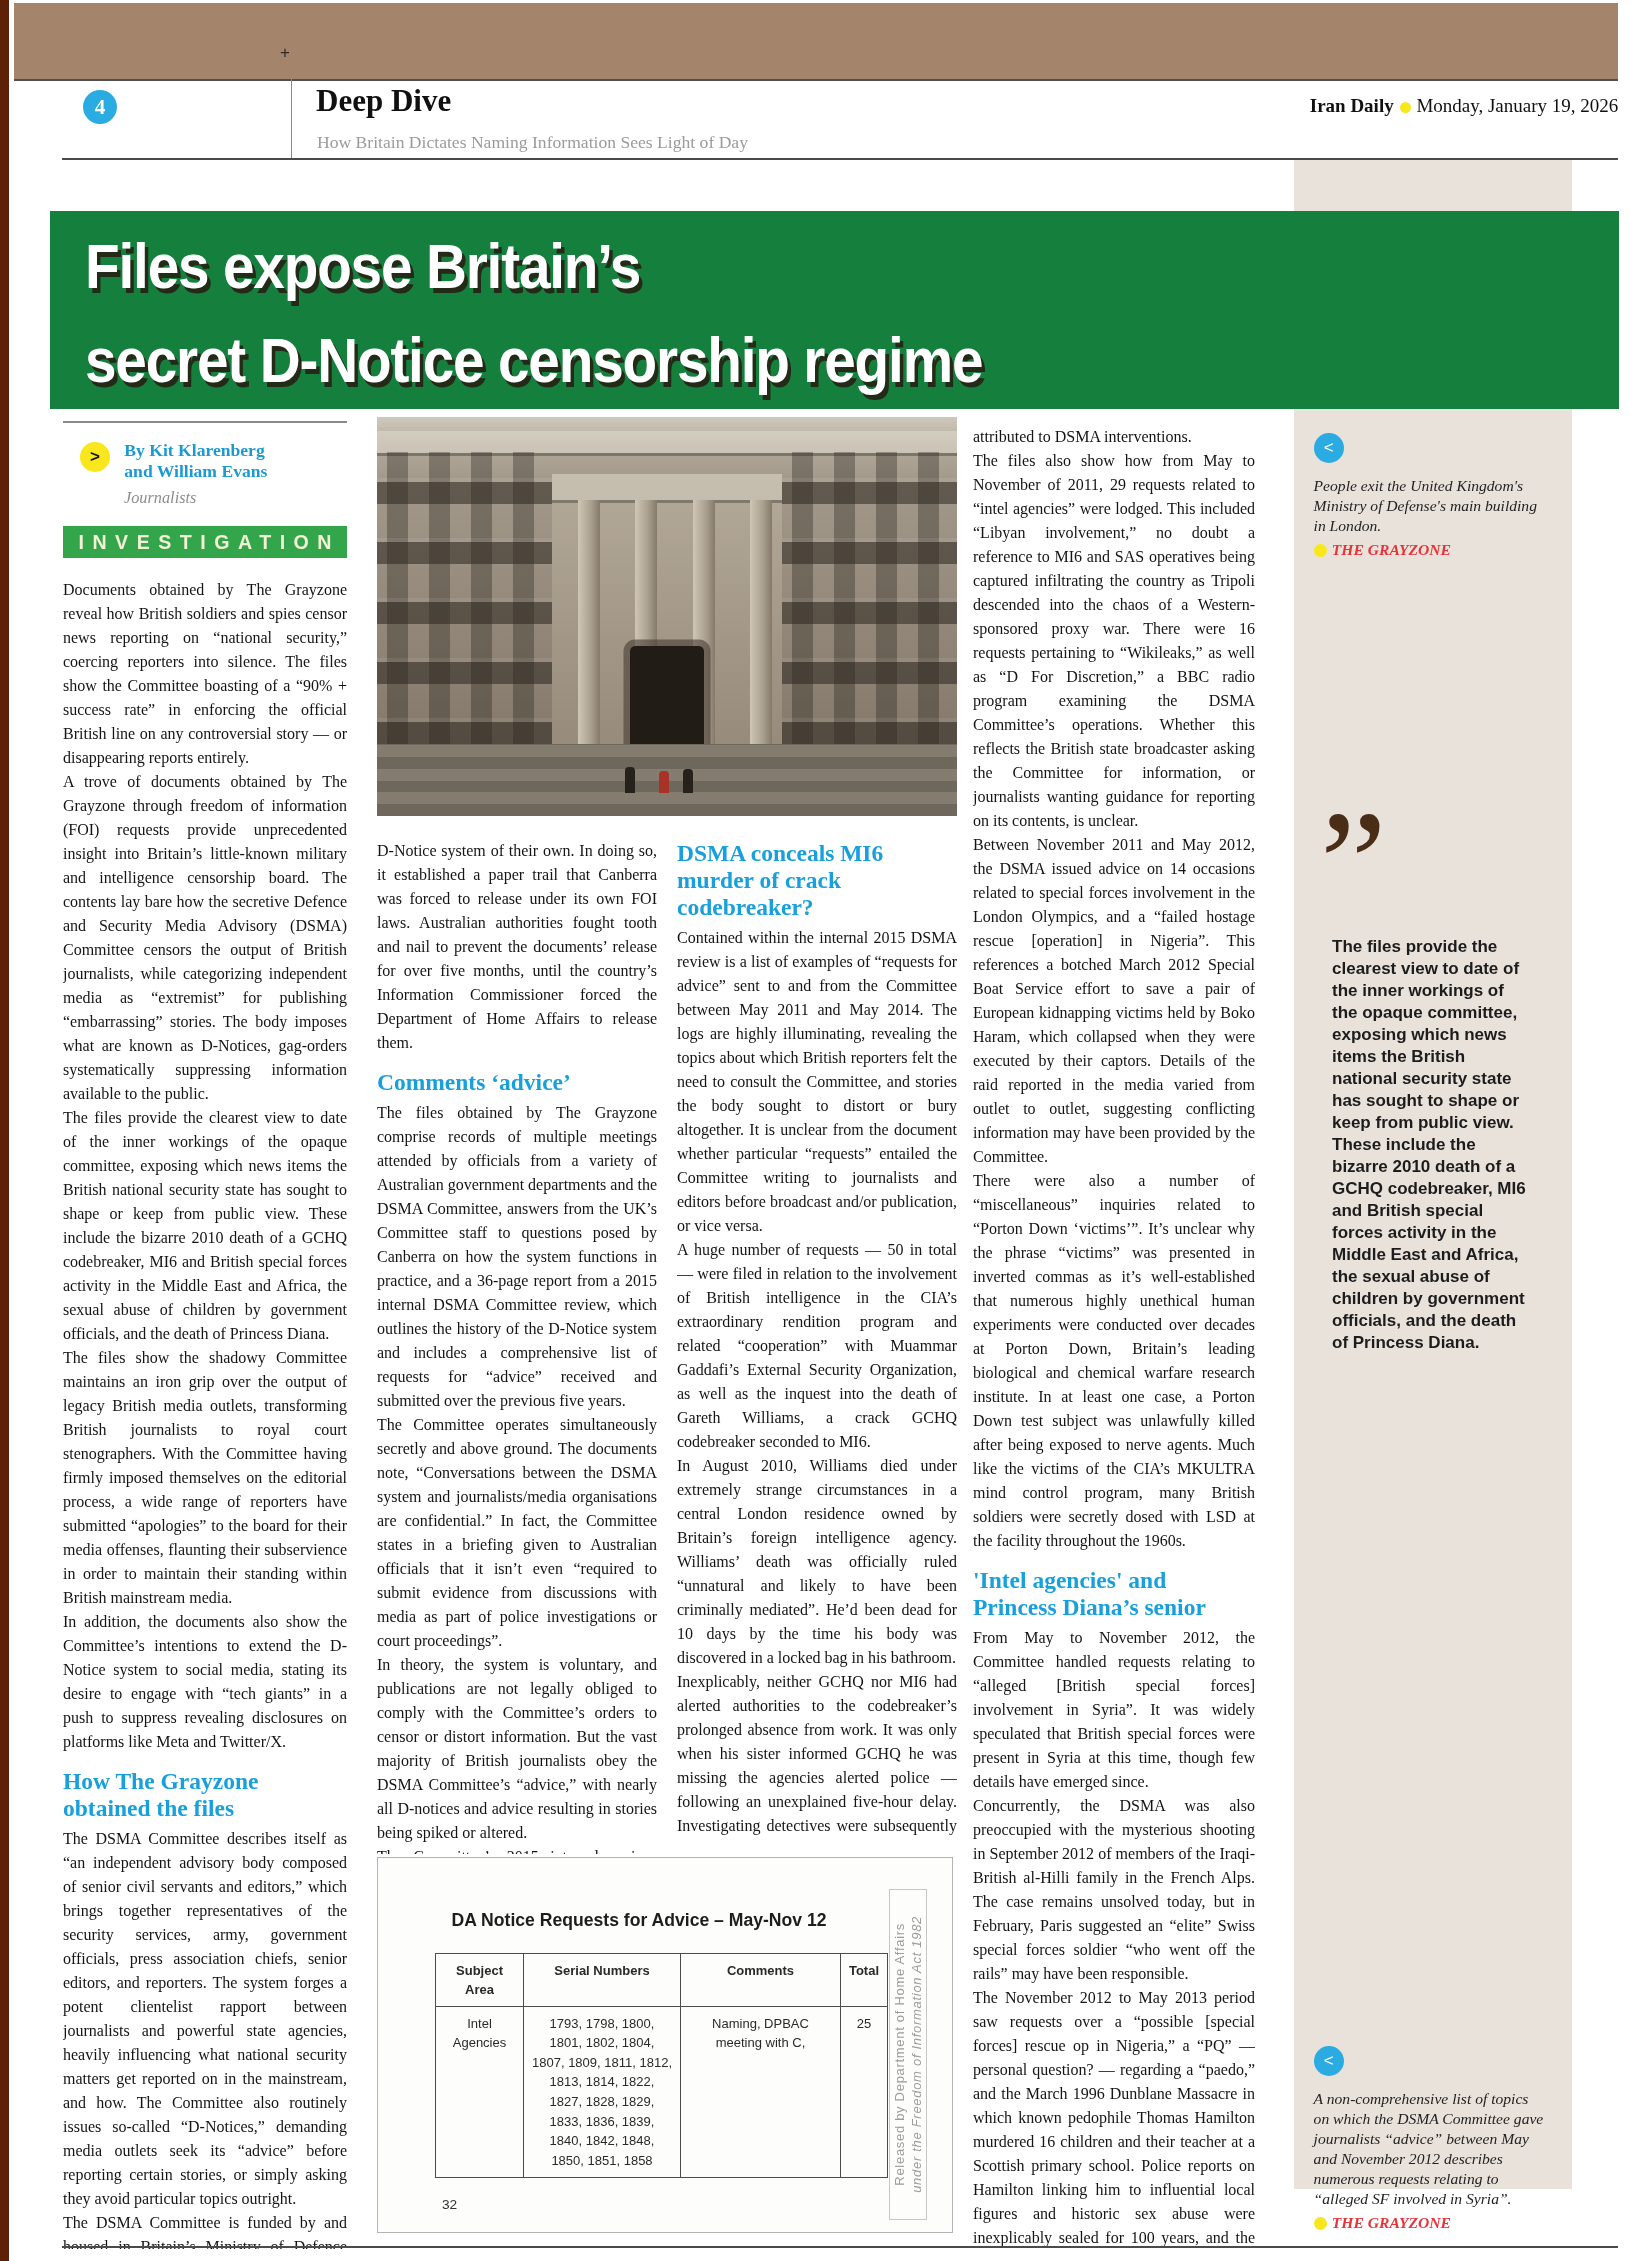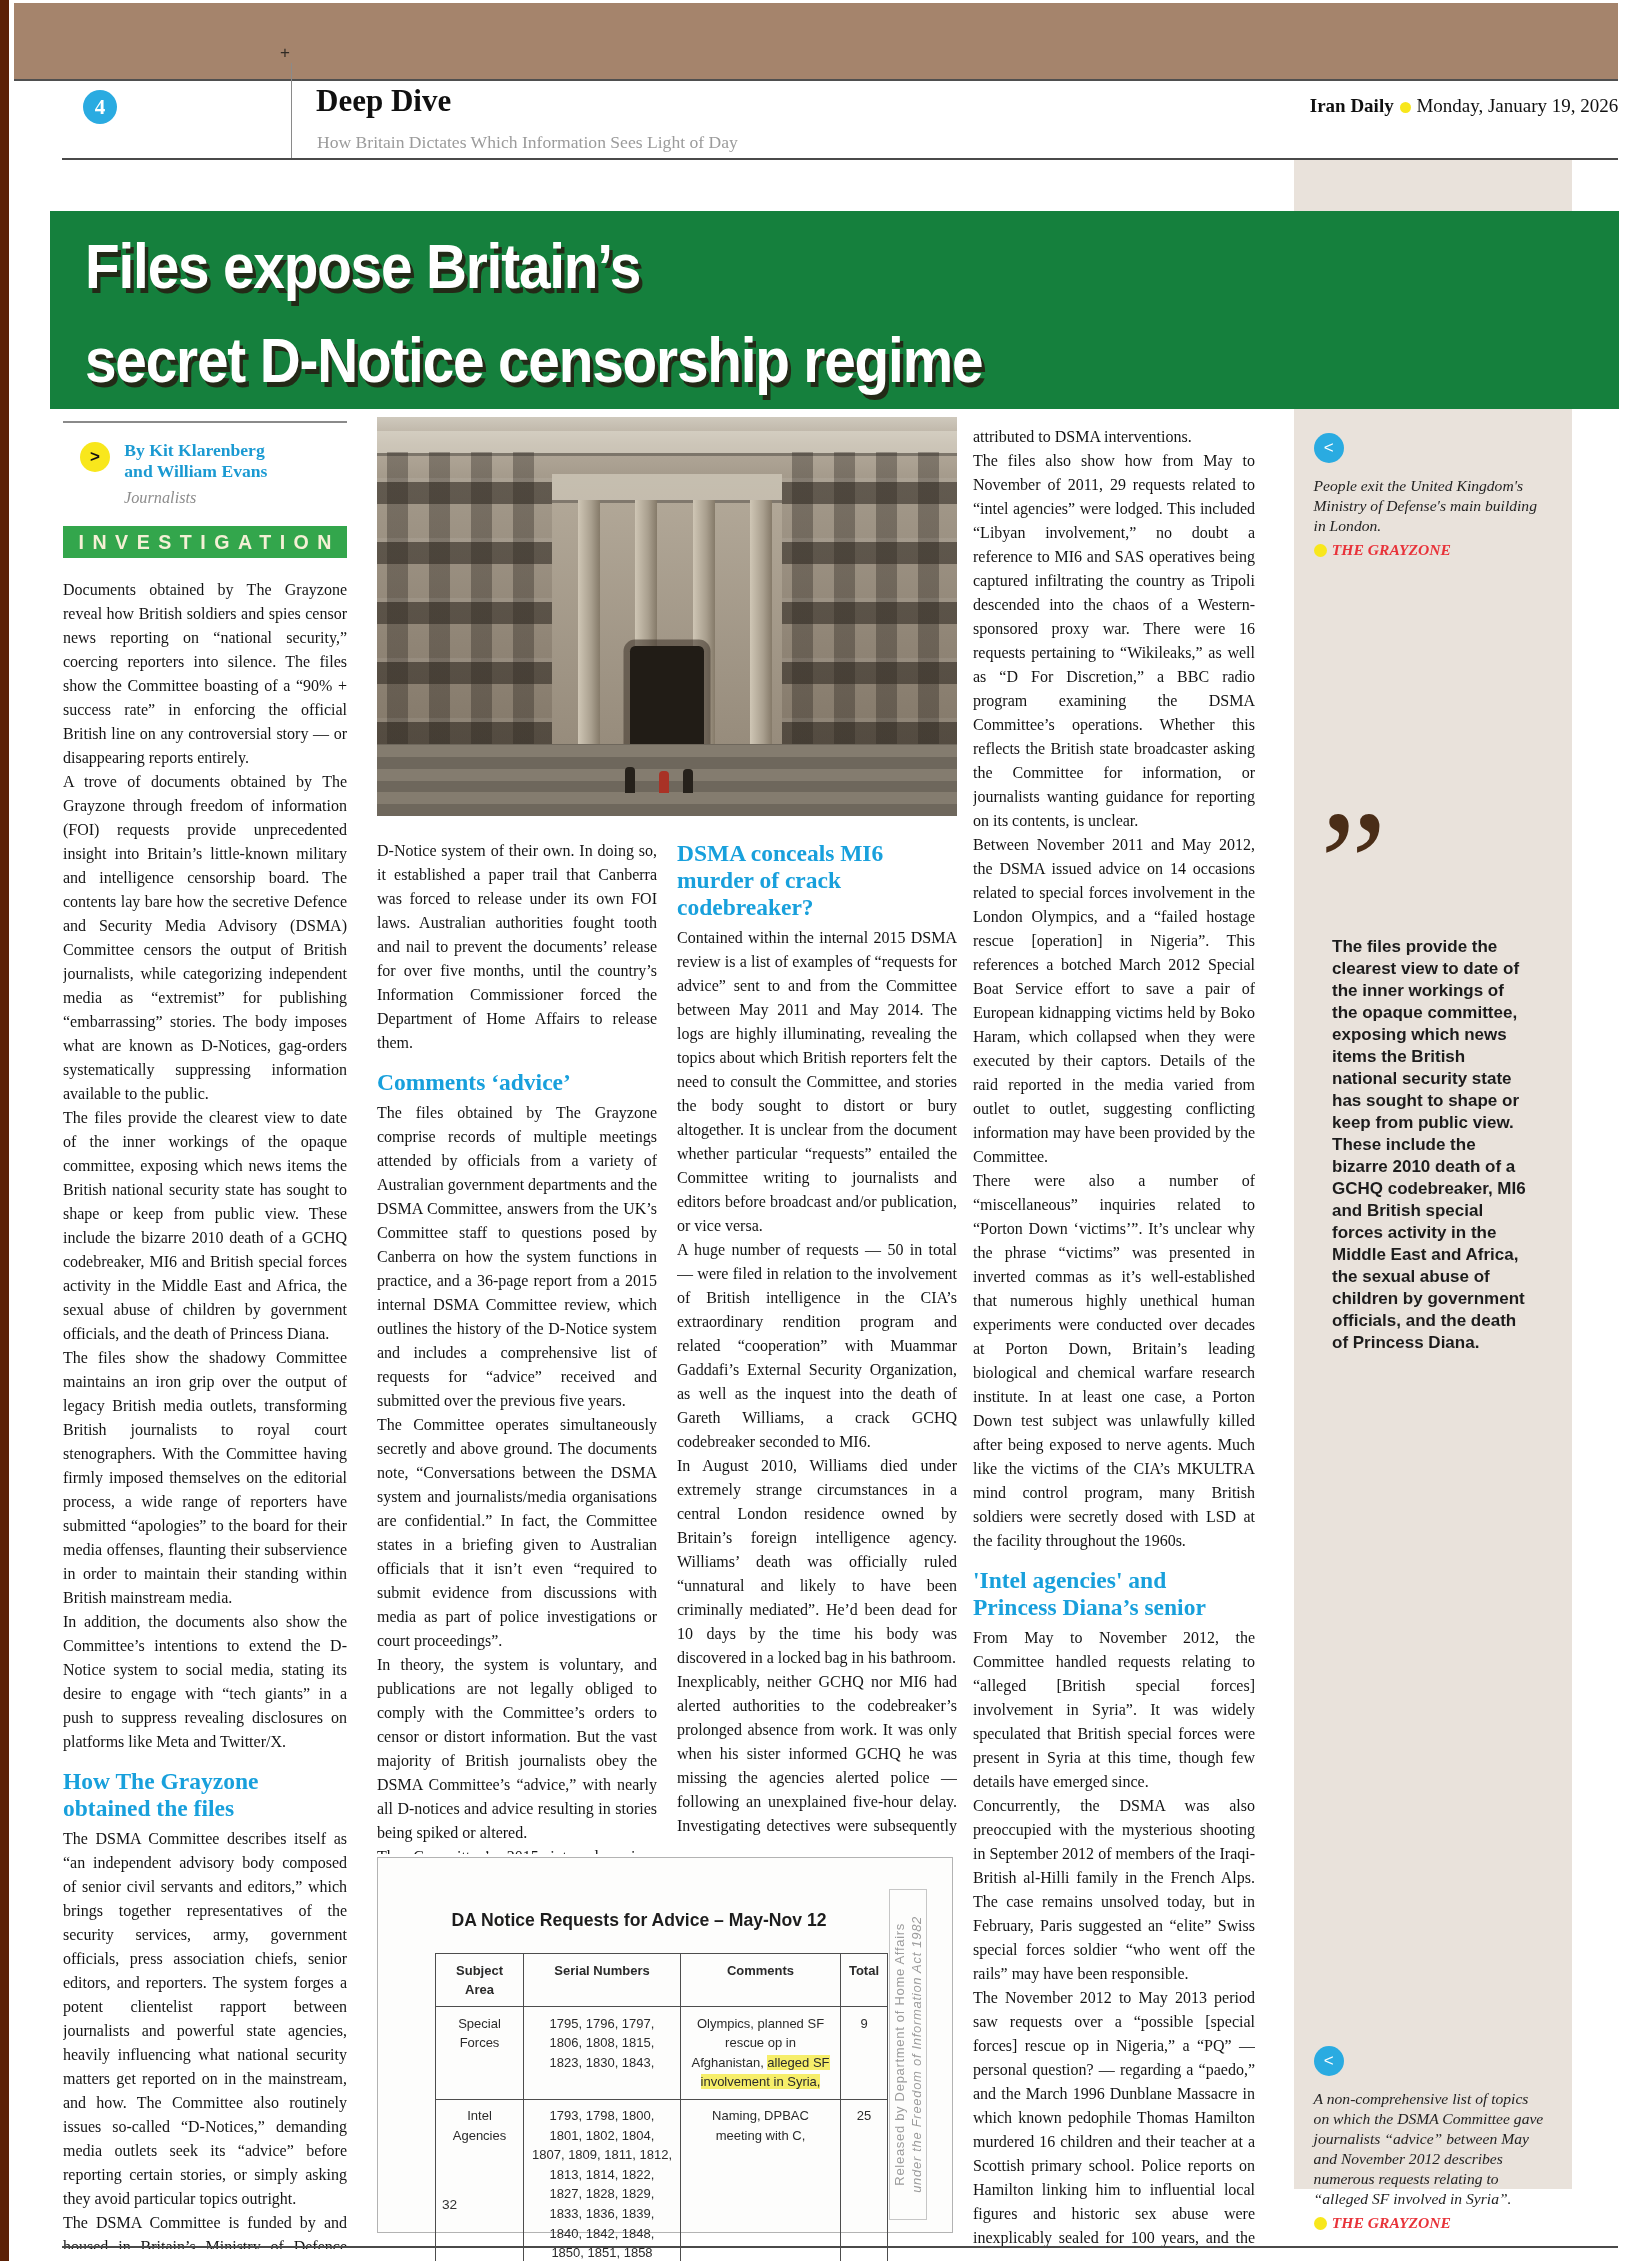--- a/index.html
+++ b/index.html
@@ -113,21 +113,21 @@
 
   <div class="left-strip"></div>
   <div class="top-band"></div>
   <div class="plus-mark">+</div>
   <div class="vline"></div>
 
   <div class="page-circle">
     <span>4</span>
   </div>
   <div class="section-title">Deep Dive</div>
-  <div class="section-sub">How Britain Dictates Which Information Sees Light of Day</div>
+  <div class="section-sub">How Britain Dictates Naming Information Sees Light of Day</div>
   <div class="masthead">
     <span class="paper">Iran Daily</span><span class="dot"></span><span>Monday, January 19, 2026</span>
   </div>
   <div class="header-rule"></div>
 
   <div class="sidebar">
     <div class="caption cap-top">
       <div class="cap-circle">
           <span>&lt;</span>
         </div>
@@ -235,26 +235,20 @@
           <col style="width:47px">
         </colgroup>
         <tbody>
           <tr>
             <th>Subject Area</th>
             <th>Serial Numbers</th>
             <th>Comments</th>
             <th>Total</th>
           </tr>
           <tr>
-            <td class="c-subj">Special Forces</td>
-            <td>1795, 1796, 1797, 1806, 1808, 1815, 1823, 1830, 1843,</td>
-            <td>Olympics, planned SF rescue op in Afghanistan, <span class="hl">alleged SF involvement in Syria,</span></td>
-            <td>9</td>
-          </tr>
-          <tr>
             <td class="c-subj">Intel Agencies</td>
             <td>1793, 1798, 1800, 1801, 1802, 1804, 1807, 1809, 1811, 1812, 1813, 1814, 1822, 1827, 1828, 1829, 1833, 1836, 1839, 1840, 1842, 1848, 1850, 1851, 1858</td>
             <td>Naming, DPBAC meeting with C,</td>
             <td>25</td>
           </tr>
         </tbody>
       </table>
     <div class="vnote">
       <span>Released by Department of Home Affairs</span>
       <span class="act">under the Freedom of Information Act 1982</span>

